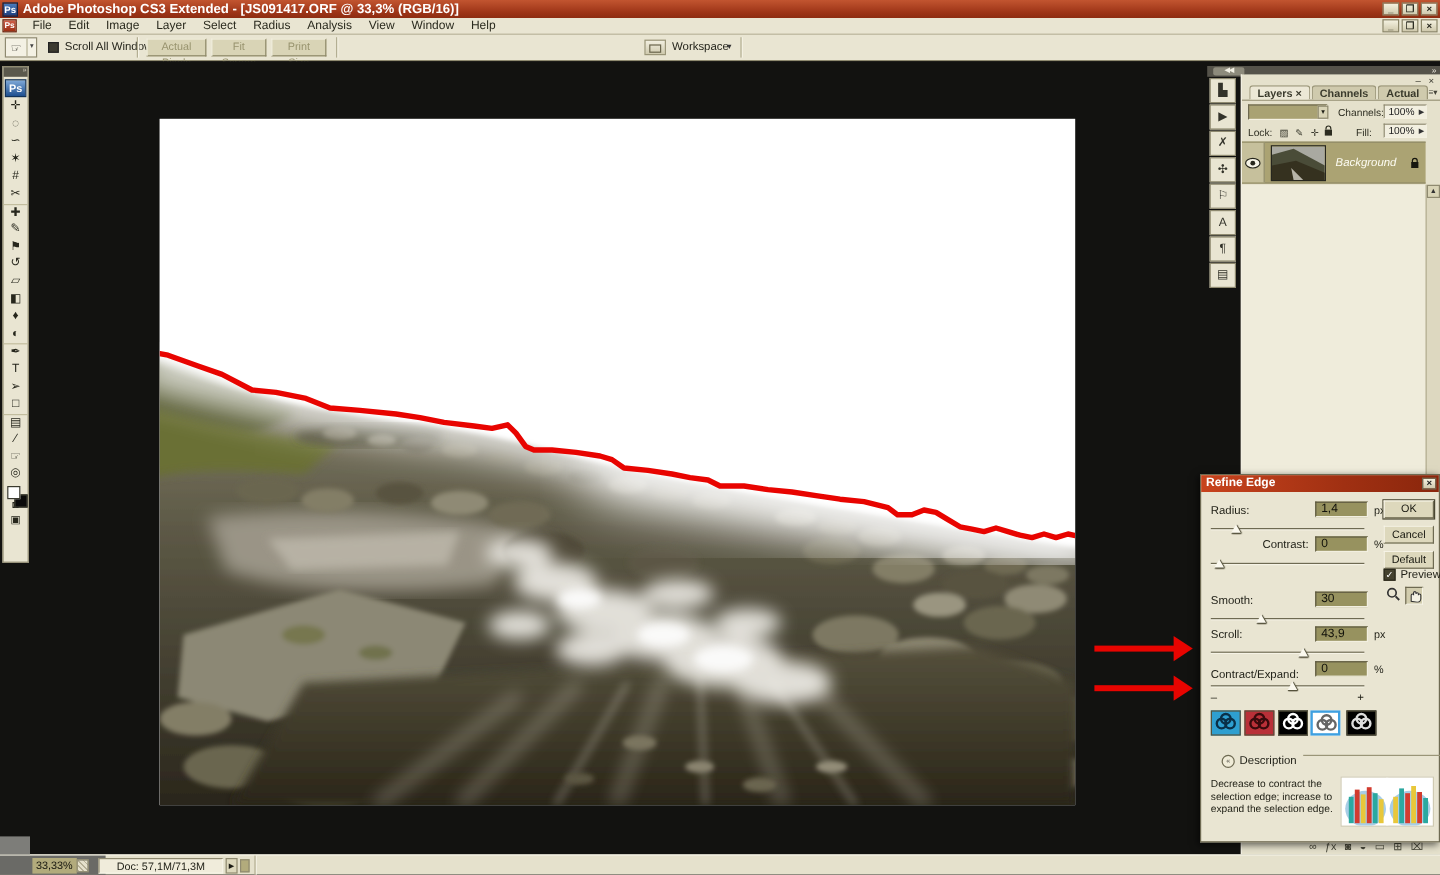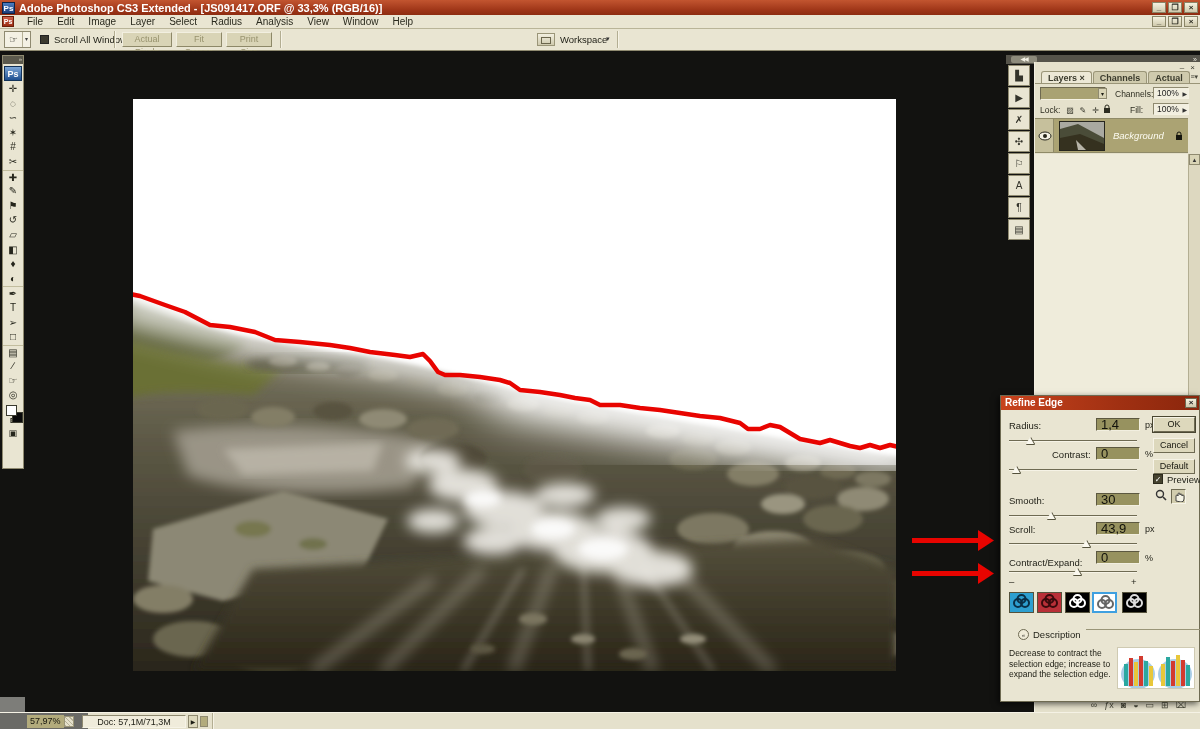--- a/index.html
+++ b/index.html
@@ -103,21 +103,21 @@
   .blend-dd { position:absolute; left:57px; top:0; width:9px; height:11px; background:#d9d4b6;
               border:1px solid #8f8a70; font-size:6px; line-height:10px; text-align:center; }
   .small-label { font-size:8.5px; color:#2e2e22; }
   .val-box { position:absolute; width:36px; height:12px; background:#f2efe0;
              border:1px solid; border-color:#8f8a70 #f4f1e2 #f4f1e2 #8f8a70;
              font-size:8.5px; line-height:11px; padding-left:3px; color:#222; }
   .val-arrow { position:absolute; right:1px; top:1px; font-size:6px; color:#333; }
   .row2 { position:absolute; left:0; top:40px; width:100%; height:15px; }
   .lock-ico { display:inline-block; width:10px; text-align:center; font-size:8px; color:#3c3c30; }
   .layer-row { position:absolute; left:0; top:56px; width:153px; height:35px; background:#aba373;
-               border-top:1px solid #8f8a68; border-bottom:1px solid #8f8a68;text-align:center; }
+               border-top:1px solid #8f8a68; border-bottom:1px solid #8f8a68; }
   .eye-cell { position:absolute; left:0; top:0; width:19px; height:100%;
               border-right:1px solid #8f8a68; background:#c6c09c; }
   .layer-thumb { position:absolute; left:24px; top:2px; width:46px; height:30px;
                  border:1px solid #26261e; }
   .layer-name { position:absolute; left:78px; top:11px; font-style:italic; color:#fdfcf2;
                 font-size:9.5px; }
   .layer-lock { position:absolute; right:5px; top:12px; }
   .layer-list { position:absolute; left:0; top:92px; width:153px; bottom:12px; background:#efecdb; }
   .vscroll { position:absolute; right:0; top:92px; width:12px; bottom:12px; background:#ddd8c0;
              border-left:1px solid #b3ae92; }
@@ -133,21 +133,21 @@
             border:1px solid #6e6a52; box-shadow:-2px 2px 6px rgba(0,0,0,.6); z-index:20; }
   .dlg-title { position:absolute; left:0; top:0; width:100%; height:14px;
                background:linear-gradient(90deg,#c8431d,#a03012 60%,#8a260c);
                color:#fff; font-weight:bold; font-size:10px; line-height:13px; padding-left:4px; }
   .dlg-close { position:absolute; right:2px; top:2px; width:12px; height:10px;
                background:linear-gradient(#f4f1e0,#cfc9ac); border:1px solid #6e6a52;
                font-size:8px; line-height:8px; text-align:center; font-weight:bold; color:#222; }
   .fld-label { position:absolute; font-size:9.5px; color:#23231a; }
   .fld-box { position:absolute; width:44px; height:13px; background:#97925f;
              border:1px solid; border-color:#5c5840 #f2efe0 #f2efe0 #5c5840;
-             font-size:13px; line-height:12px; padding-left:4px; color:#11110a; }
+             font-size:10px; line-height:12px; padding-left:4px; color:#11110a; }
   .fld-unit { position:absolute; font-size:9px; color:#23231a; }
   .slider { position:absolute; left:8px; width:128px; height:9px; }
   .slider .track { position:absolute; left:0; right:0; top:4px; height:2px; background:#f6f3e6;
                    border-top:1px solid #6e6a52; }
   .slider .thumb { position:absolute; top:1px; width:0; height:0;
                    border-left:4px solid transparent; border-right:4px solid transparent;
                    border-bottom:7px solid #fbf9ef;
                    filter:drop-shadow(0 1px 0 #55523c) drop-shadow(1px 0 0 #55523c); }
   .dlg-btn { position:absolute; left:152px; width:42px; height:15px; background:#ddd8bc;
              border:1px solid; border-color:#f6f3e6 #6e6a52 #6e6a52 #f6f3e6;
@@ -655,19 +655,19 @@
           <rect x="68" y="17" width="4" height="21" fill="#2ba8a0"></rect>
       </g>
       <rect x="37" y="0" width="2" height="40" fill="#fff"></rect>
     </svg>
   </span>
 </div>
 
 <div class="abs corner-block"></div>
 <div class="abs statusbar">
   <span class="sb-gray"></span>
-  <span class="sb-zoom">57,97%</span>
+  <span class="sb-zoom">33,33%</span>
   <span class="sb-grip"></span>
   <span class="sb-doc">Doc: 57,1M/71,3M</span>
   <span class="sb-arrow">▶</span>
   <span class="sb-mini"></span>
   <span class="sb-div"></span>
 </div>
 
 </body></html>

